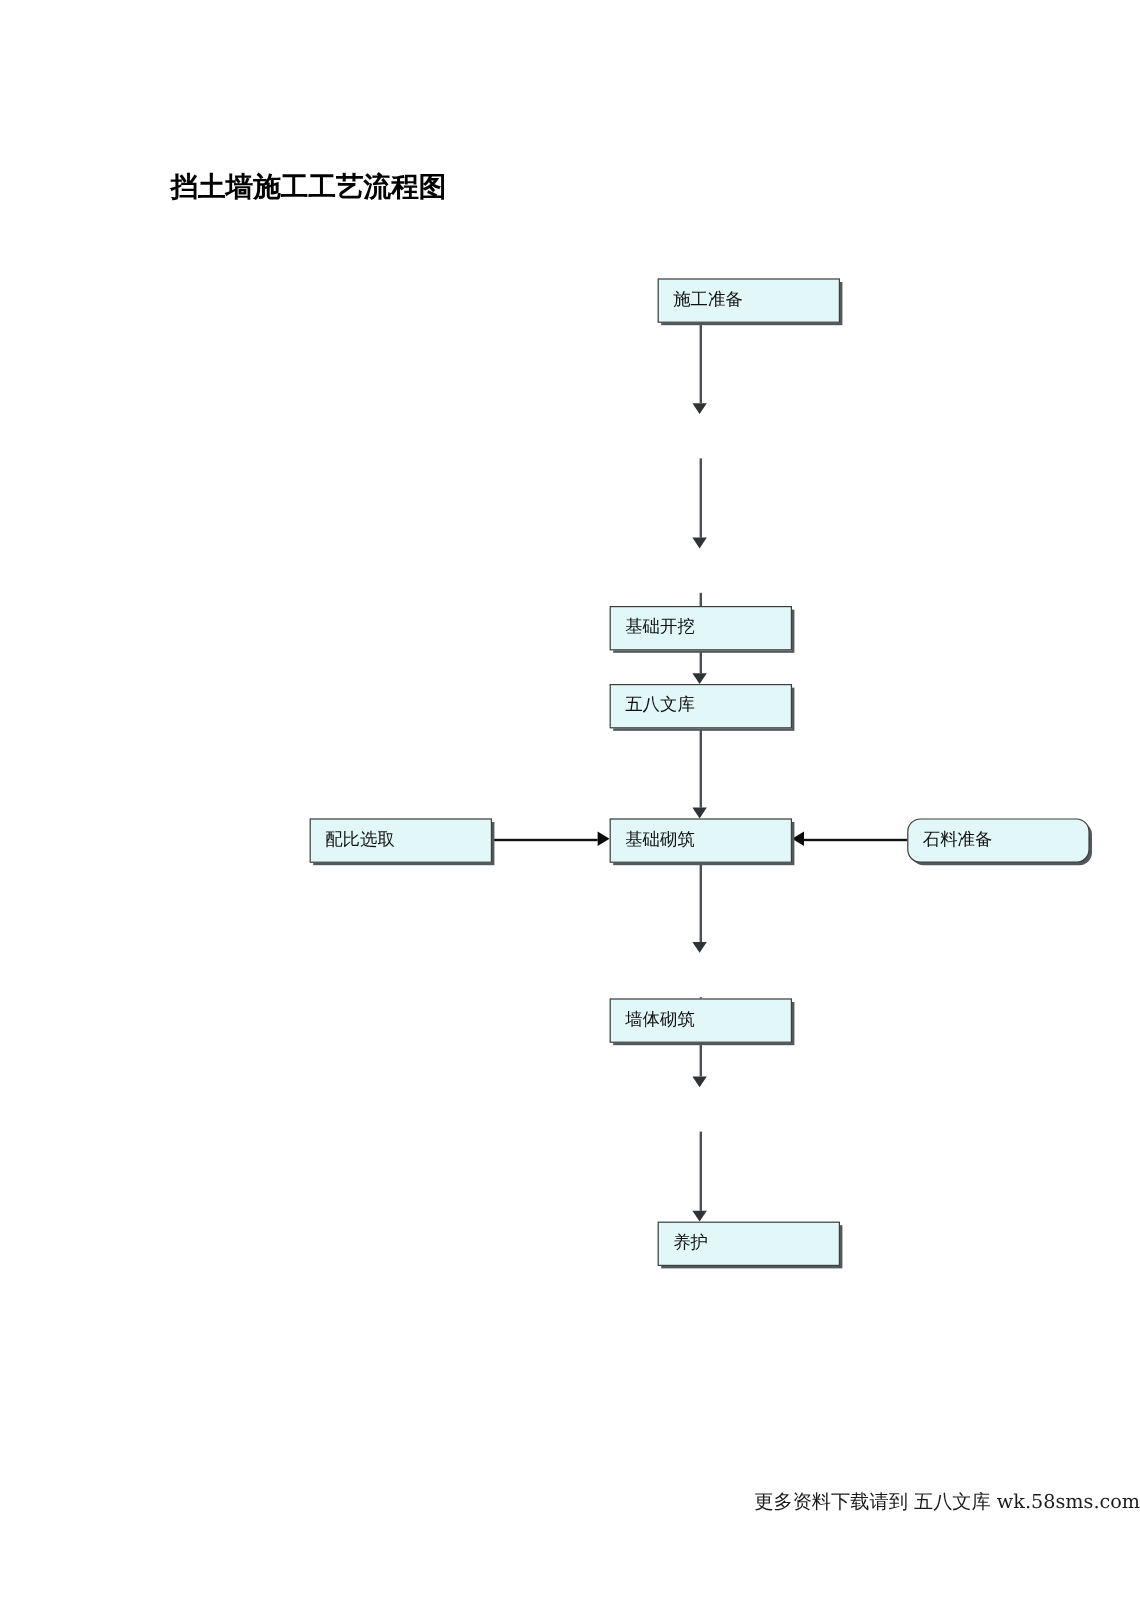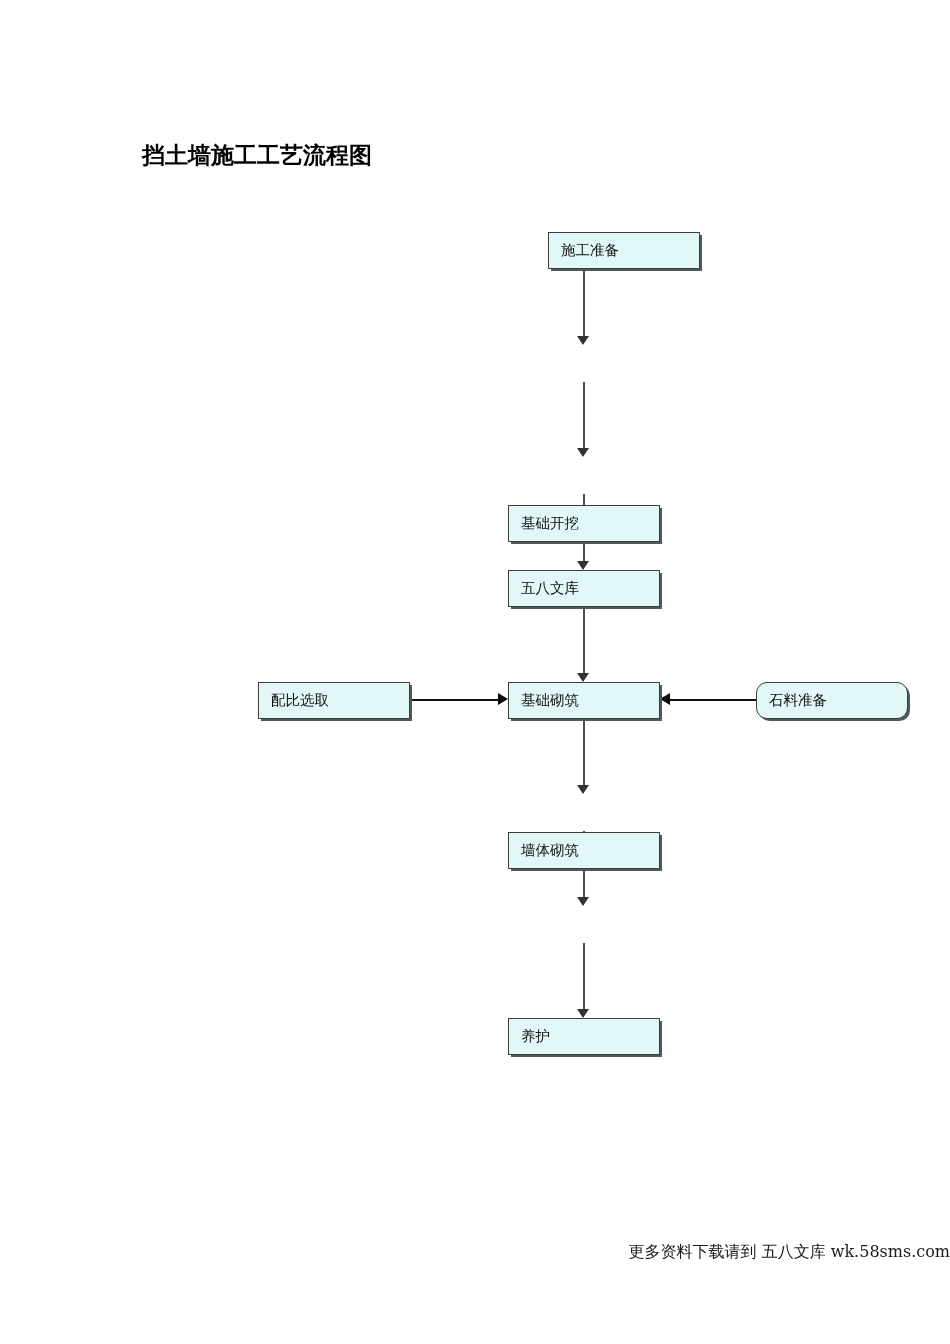--- a/index.html
+++ b/index.html
@@ -62,21 +62,21 @@
   .col-right  { left: 756px; border-radius: 11px; }
 
   
   .row-1 { top: 232px; margin-left: 40px; }
   .row-2 { top: 345px; }
   .row-3 { top: 457px; margin-top: 48px; }
   .row-4 { top: 570px; }
   .row-5 { top: 682px; }
   .row-6 { top: 832px; }
   .row-7 { top: 906px; }
-  .row-8 { top: 1018px; }
+  .row-8 { top: 1018px; margin-left: 40px; }
 
   
   
   .v-line {
     position: absolute;
     left: 583px;
     width: 1.7px;
     background: #4a4f53;
   }
   

